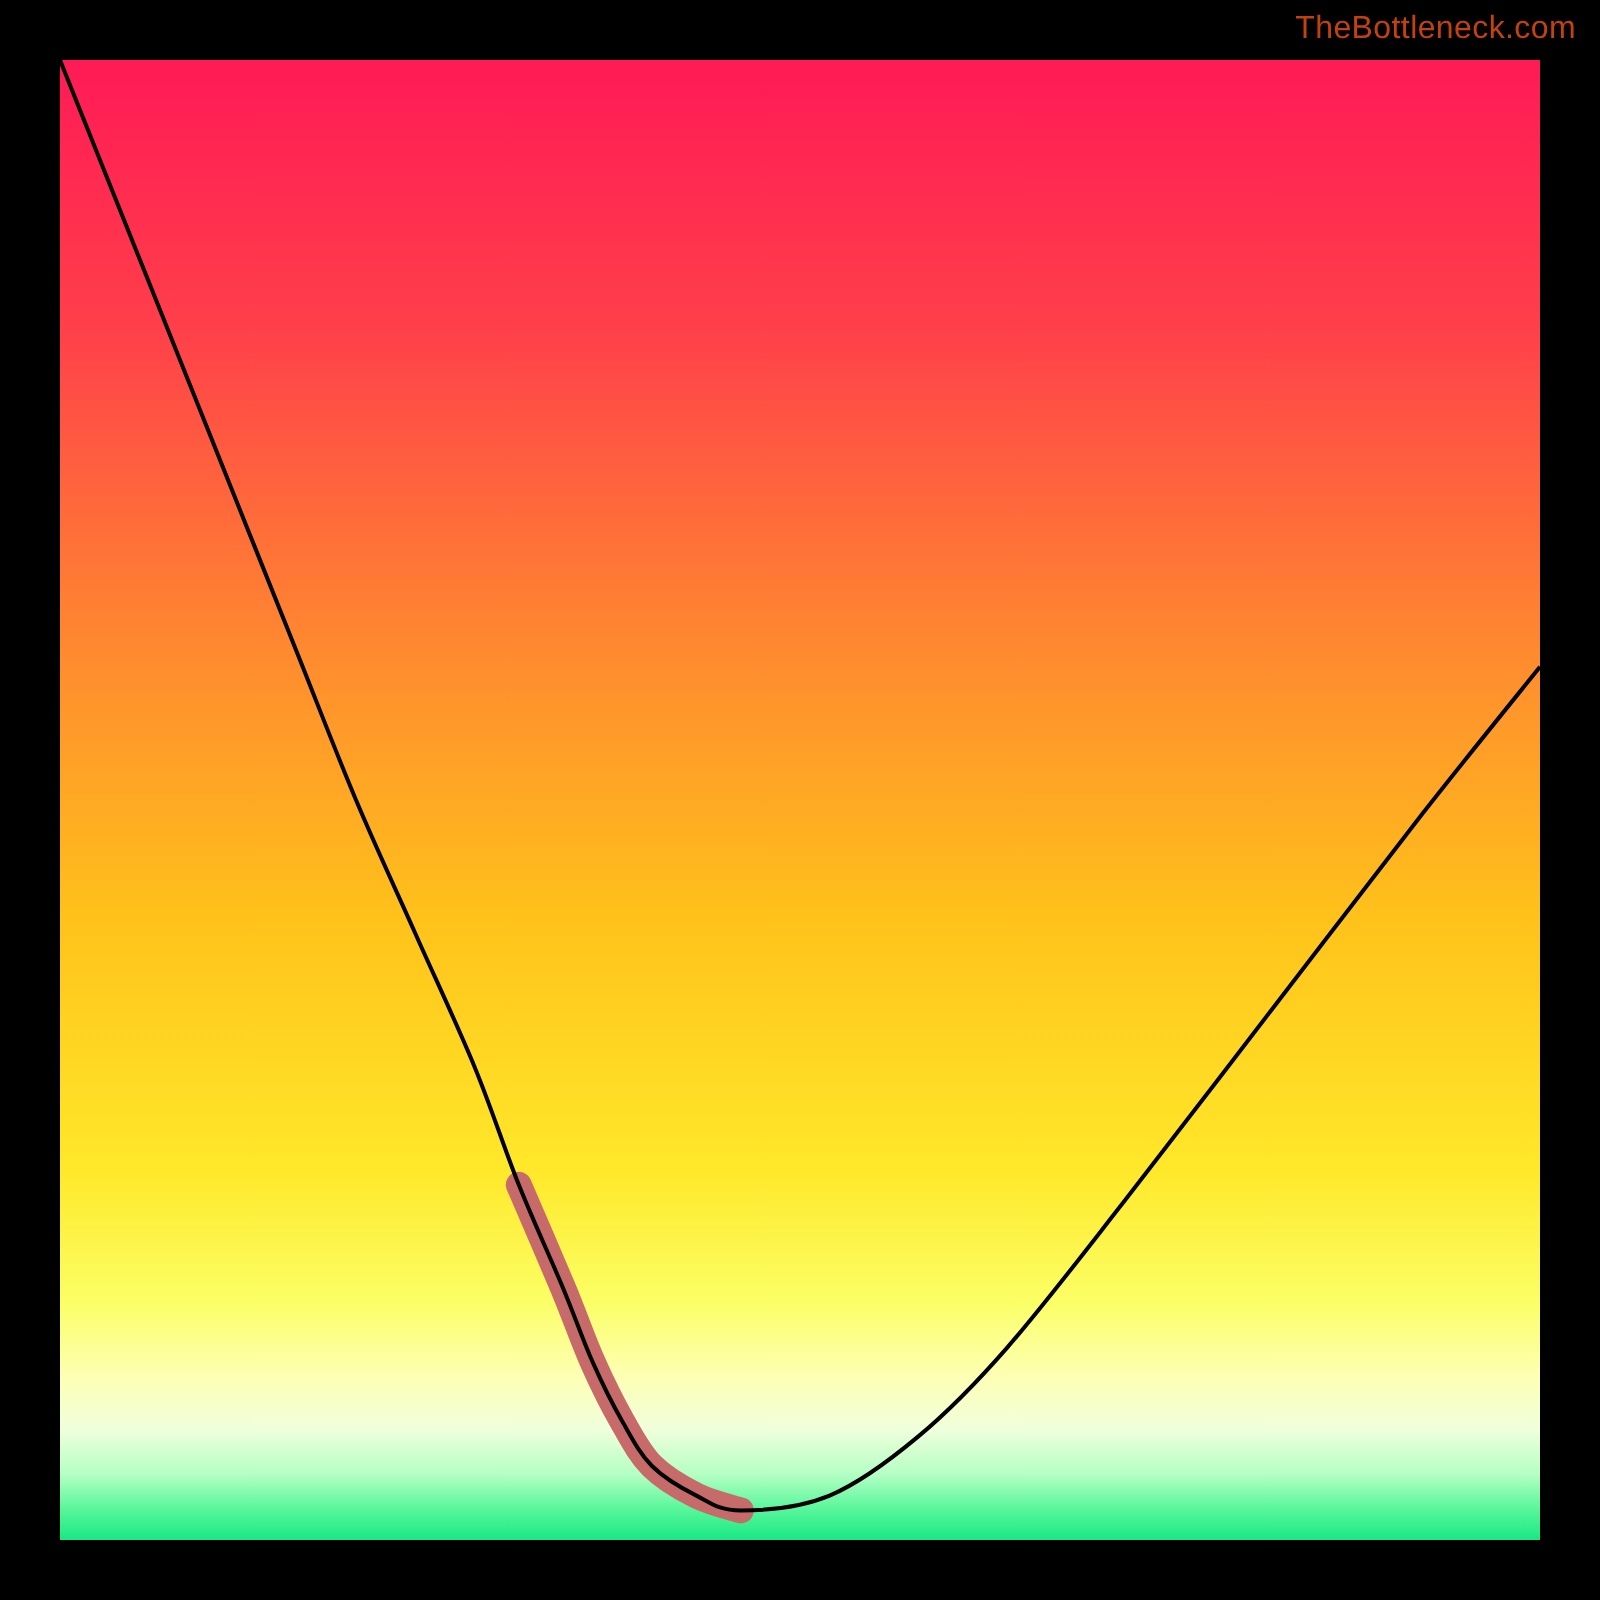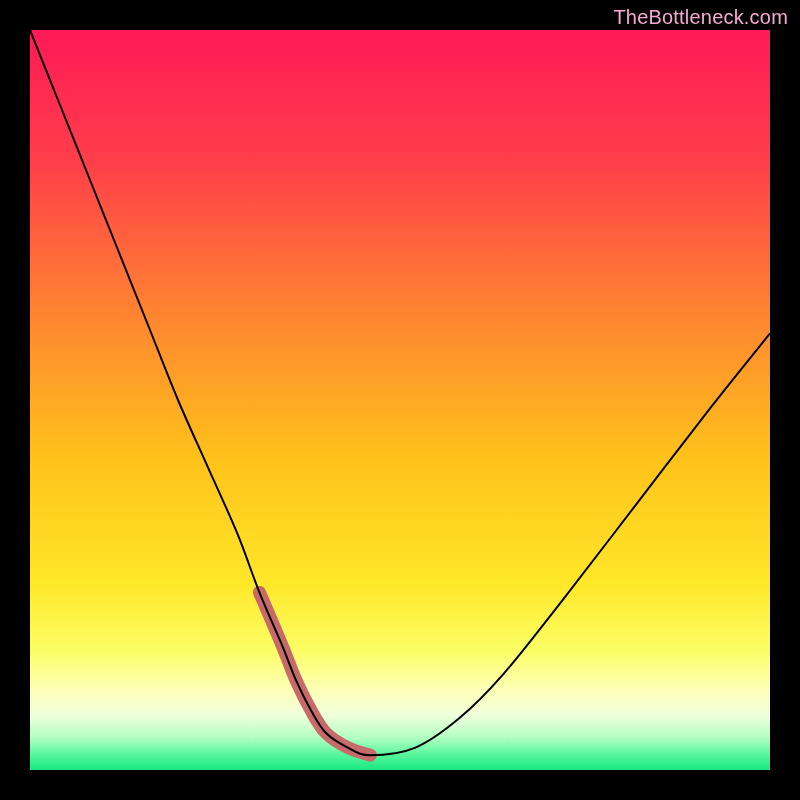--- a/index.html
+++ b/index.html
@@ -31,22 +31,22 @@
     position: absolute;
     left: 0;
     top: 0;
     width: 100%;
     height: 100%;
   }
   .watermark {
     position: absolute;
     top: 6px;
     right: 12px;
-    color: #f9a8d4;
-    font-size: 20px;
+    color: #c2410c;
+    font-size: 16px;
     font-weight: 500;
     letter-spacing: 0.2px;
     z-index: 10;
   }
   svg.curves {
     position: absolute;
     left: 0;
     top: 0;
     width: 100%;
     height: 100%;

